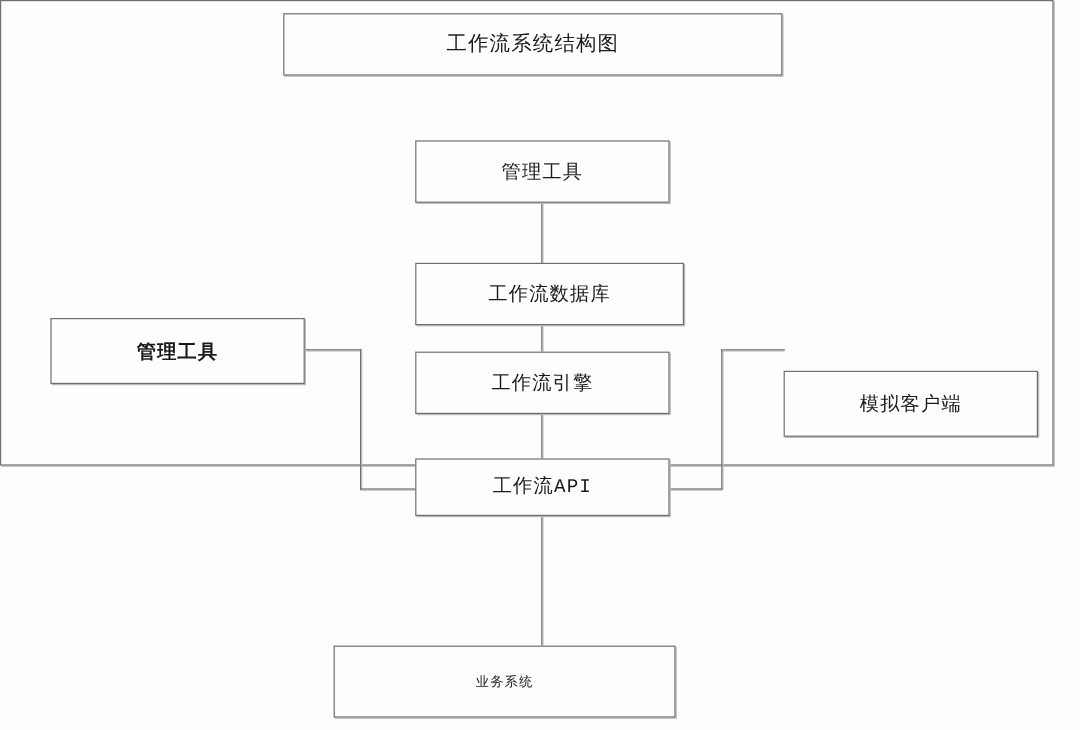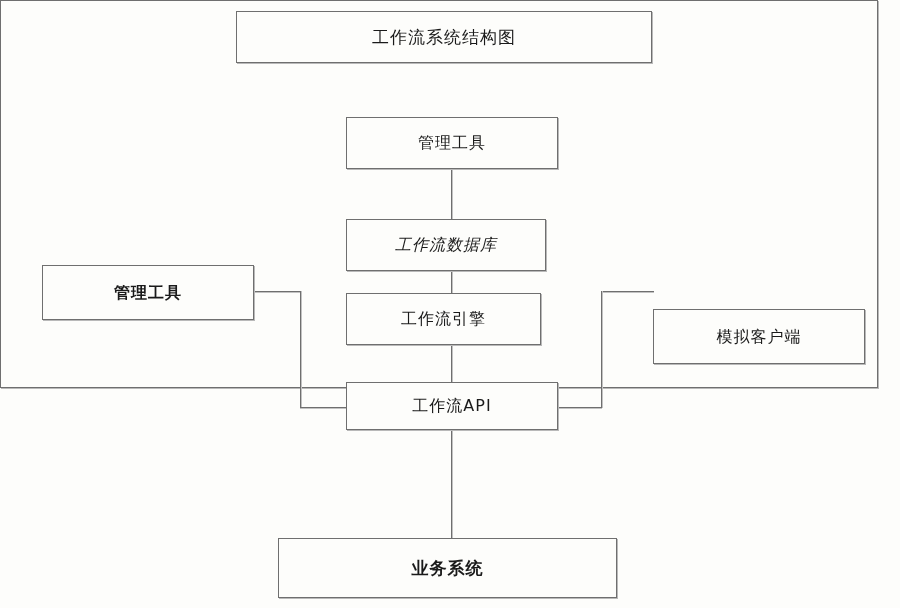--- a/index.html
+++ b/index.html
@@ -34,26 +34,26 @@
     line-height: 1;
     white-space: nowrap;
   }
 
   
   #title-box      { left: 236px; top: 11px;  width: 416px; height: 52px;  font-size: 17px; }
   #container-box  { left: 13px;  top: 86px;  width: 878px; height: 388px;
                     background: #fdfdfb; border: 1px solid #6f6f6f;
                     box-shadow: 1px 1px 0 0 #b9b9b9; box-sizing: border-box; }
   #node-modeling  { left: 346px; top: 117px; width: 212px; height: 52px;  font-size: 16px; }
-  #node-database  { left: 346px; top: 219px; width: 200px; height: 52px;  font-size: 16px; font-style: italic; }
-  #node-engine    { left: 346px; top: 293px; width: 195px; height: 52px;  font-size: 16px; }
-  #node-api       { left: 346px; top: 382px; width: 212px; height: 48px;  font-size: 16px; }
+  #node-database  { left: 346px; top: 219px; width: 224px; height: 52px;  font-size: 16px; }
+  #node-engine    { left: 346px; top: 293px; width: 212px; height: 52px;  font-size: 16px; }
+  #node-api       { left: 346px; top: 382px; width: 212px; height: 48px;  font-size: 16px; font-family: Liberation Mono, monospace; }
   #node-manage    { left: 42px;  top: 265px; width: 212px; height: 55px;  font-size: 16px; font-weight: bold; }
   #node-client    { left: 653px; top: 265px; width: 212px; height: 55px;  font-size: 16px; margin-top: 44px; }
-  #node-business  { left: 278px; top: 538px; width: 339px; height: 60px;  font-size: 17px; font-weight: bold; }
+  #node-business  { left: 278px; top: 538px; width: 285px; height: 60px;  font-size: 11px; }
 
   
   .conn {
     position: absolute;
     background: #6f6f6f;
   }
   .conn.v { width: 1px; box-shadow: 1px 0 0 0 #c2c2c2; }
   .conn.h { height: 1px; box-shadow: 0 1px 0 0 #c2c2c2; }
 
   

